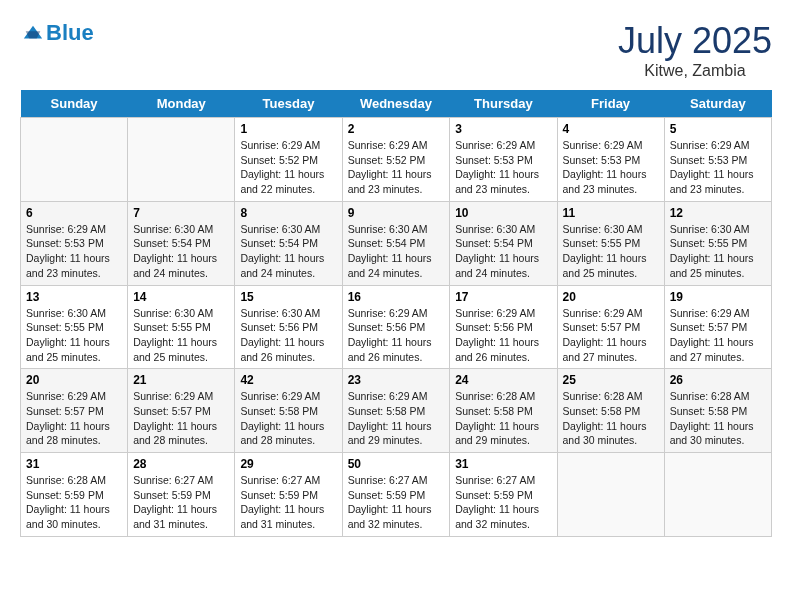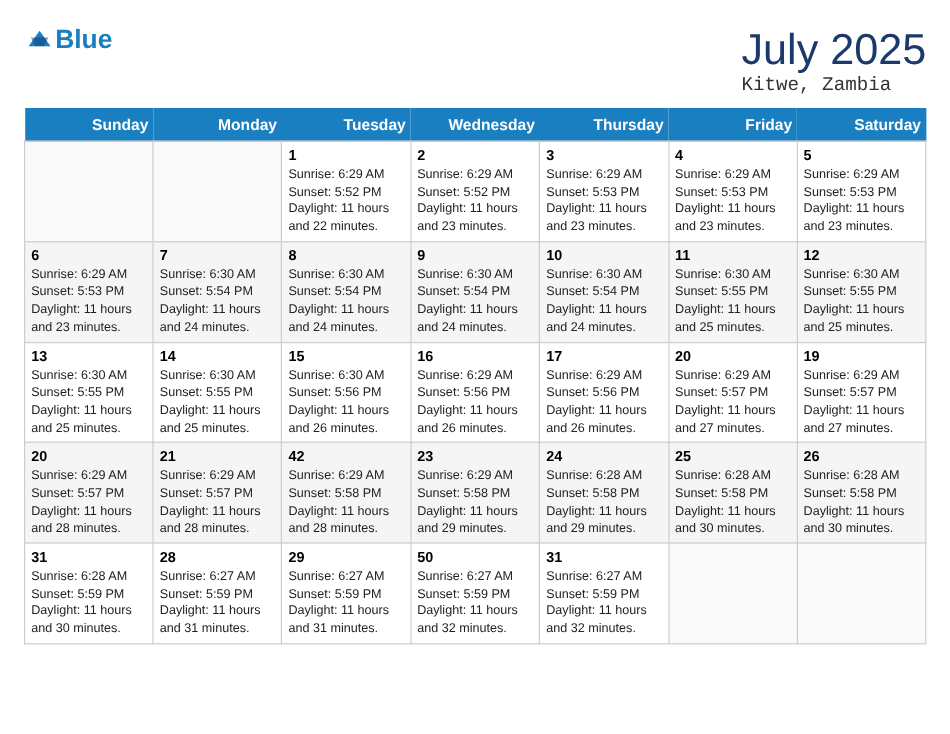--- a/index.html
+++ b/index.html
@@ -29,42 +29,41 @@
       color: #1a3a6b;
     }
     .logo-general { color: #1a3a6b; }
     .logo-blue { color: #1a7fc1; }
     .logo-icon {
       width: 22px;
       height: 22px;
       margin: 0 2px;
     }
     .title-block {
-      text-align: left;
+      text-align: center;
     }
     .month-year {
       font-size: 36px;
       color: #1a3a6b;
       font-weight: normal;
     }
     .location {
       font-size: 16px;
       color: #333;
-      font-family: Liberation Mono, monospace;
     }
     .calendar {
       width: 100%;
       border-collapse: collapse;
       font-size: 11px;
     }
     .calendar th {
       background: #1a7fc1;
       color: #fff;
       padding: 6px 4px;
-      text-align: right;
+      text-align: center;
       font-size: 13px;
       font-weight: bold;
       margin-left: 23px;
     }
     .calendar td {
       border: 1px solid #ccc;
       vertical-align: top;
       padding: 4px 5px;
       width: 108px;
       min-height: 80px;

